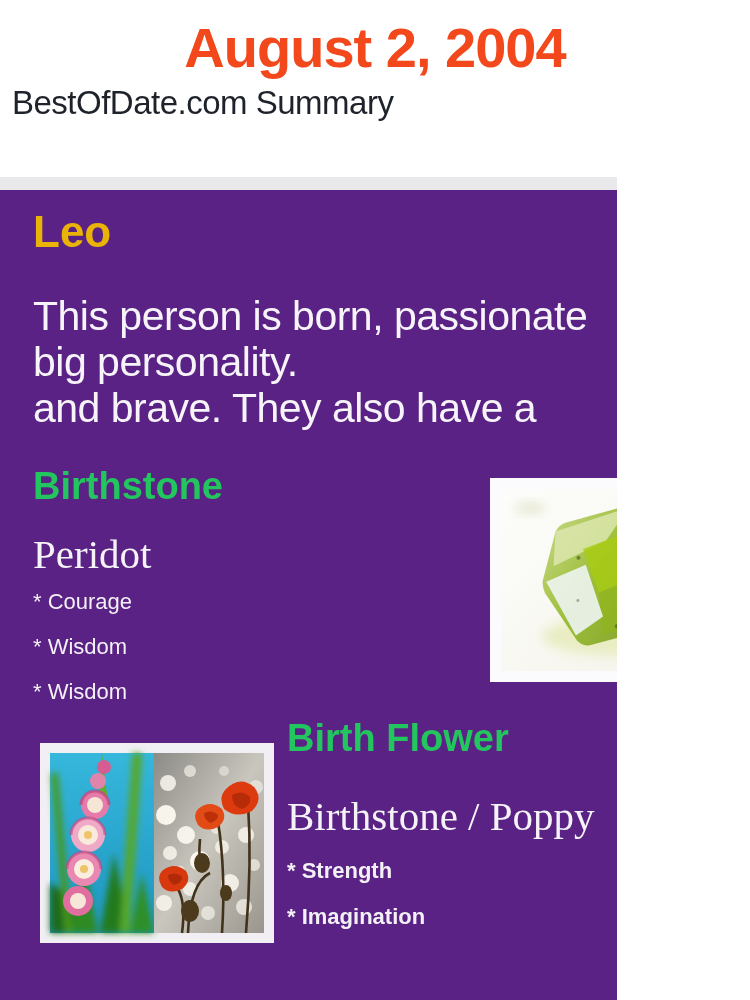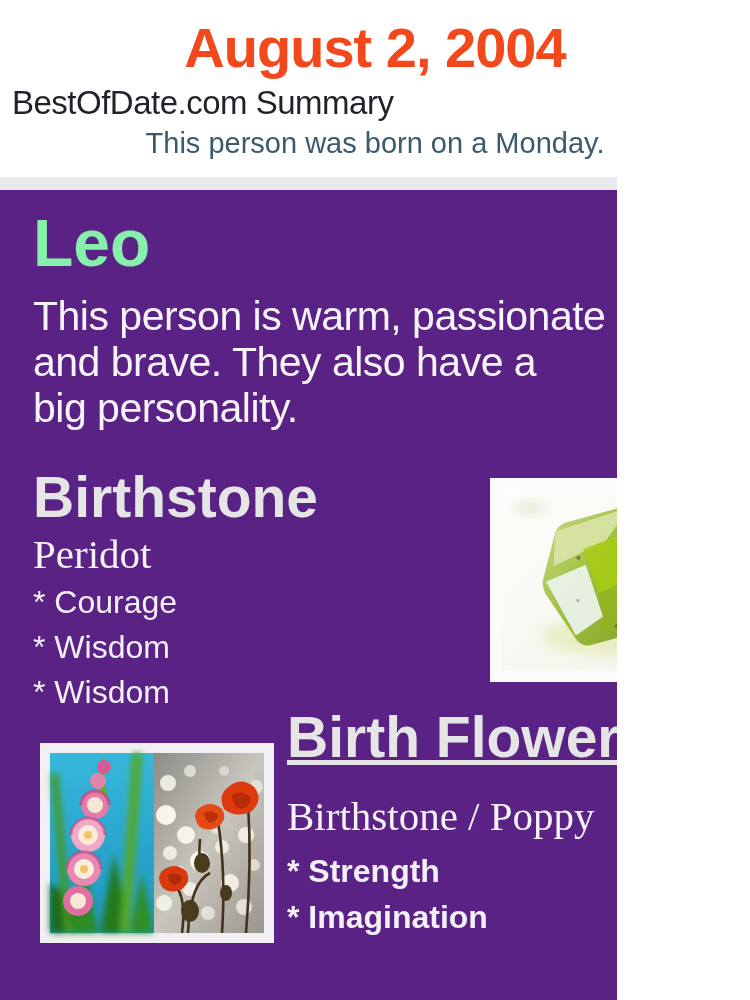--- a/index.html
+++ b/index.html
@@ -30,74 +30,73 @@
     color: #3A5A6E;
   }
 
   .divider { position: absolute; top: 177px; left: 0; width: 750px; height: 13px; background: #E9E9EC; }
 
   
   .purple { position: absolute; top: 190px; left: 0; width: 750px; height: 810px; background: #5A2284; }
 
   .zodiac-sign {
     position: absolute; left: 33px; top: 20px;
-    font-size: 66px; font-weight: 700; color: #86efac; line-height: 1;
+    font-size: 44px; font-weight: 700; color: #eab308; line-height: 1;
   }
   .zodiac-desc {
     position: absolute; left: 33px; top: 103px; width: 660px;
     font-size: 41px; line-height: 46px; letter-spacing: -0.5px;
     color: #F7F4F9;
   }
 
   .section-heading {
-    font-size: 57px; font-weight: 700; color: #e5e5e5; line-height: 1.1;
+    font-size: 38px; font-weight: 700; color: #22c55e; line-height: 1.1;
   }
   .section-name { font-size: 41px; color: #F5F2F8; line-height: 1.2; font-family: Liberation Serif, serif; }
-  .trait { font-size: 32px; color: #F3F0F6; }
+  .trait { font-size: 22px; color: #F3F0F6; }
 
   .bs-heading  { position: absolute; left: 33px; top: 276px; }
   .bs-name     { position: absolute; left: 33px; top: 340px; }
   .bs-traits   { position: absolute; left: 33px; top: 392px; }
   .bs-traits .trait { height: 45px; line-height: 40px; }
 
   .peridot-figure {
     position: absolute; left: 490px; top: 288px; width: 228px; height: 204px;
   }
 
   .flower-figure {
     position: absolute; left: 40px; top: 553px; width: 234px; height: 200px;
   }
-  .bf-heading { position: absolute; left: 287px; top: 516px; text-decoration: underline; }
+  .bf-heading { position: absolute; left: 287px; top: 528px; }
   .bf-name    { position: absolute; left: 287px; top: 602px; }
   .bf-traits  { position: absolute; left: 287px; top: 660px; font-weight: bold; }
   .bf-traits .trait { height: 46px; line-height: 42px; }
 
   svg { display: block; }
 </style>
 </head>
 <body>
 
 <div class="card">
 
   <div class="header">
     <div class="date-title">August 2, 2004</div>
     <div class="site-title">BestOfDate.com Summary</div>
-    <div class="weekday-note">This person was born on a Monday.</div>
   </div>
 
   <div class="divider"></div>
 
   <div class="purple">
 
     <div class="zodiac-sign">Leo</div>
 
     <div class="zodiac-desc">
-      <div>This person is warm, passionate</div>
+      <div>This person is born, passionate</div>
+      <div>big personality.</div>
       <div>and brave. They also have a</div>
-      <div>big personality.</div>
     </div>
 
     <div class="section-heading bs-heading">Birthstone</div>
     <div class="section-name bs-name">Peridot</div>
     <div class="bs-traits">
       <div class="trait">* Courage</div>
       <div class="trait">* Wisdom</div>
       <div class="trait">* Wisdom</div>
     </div>
 

